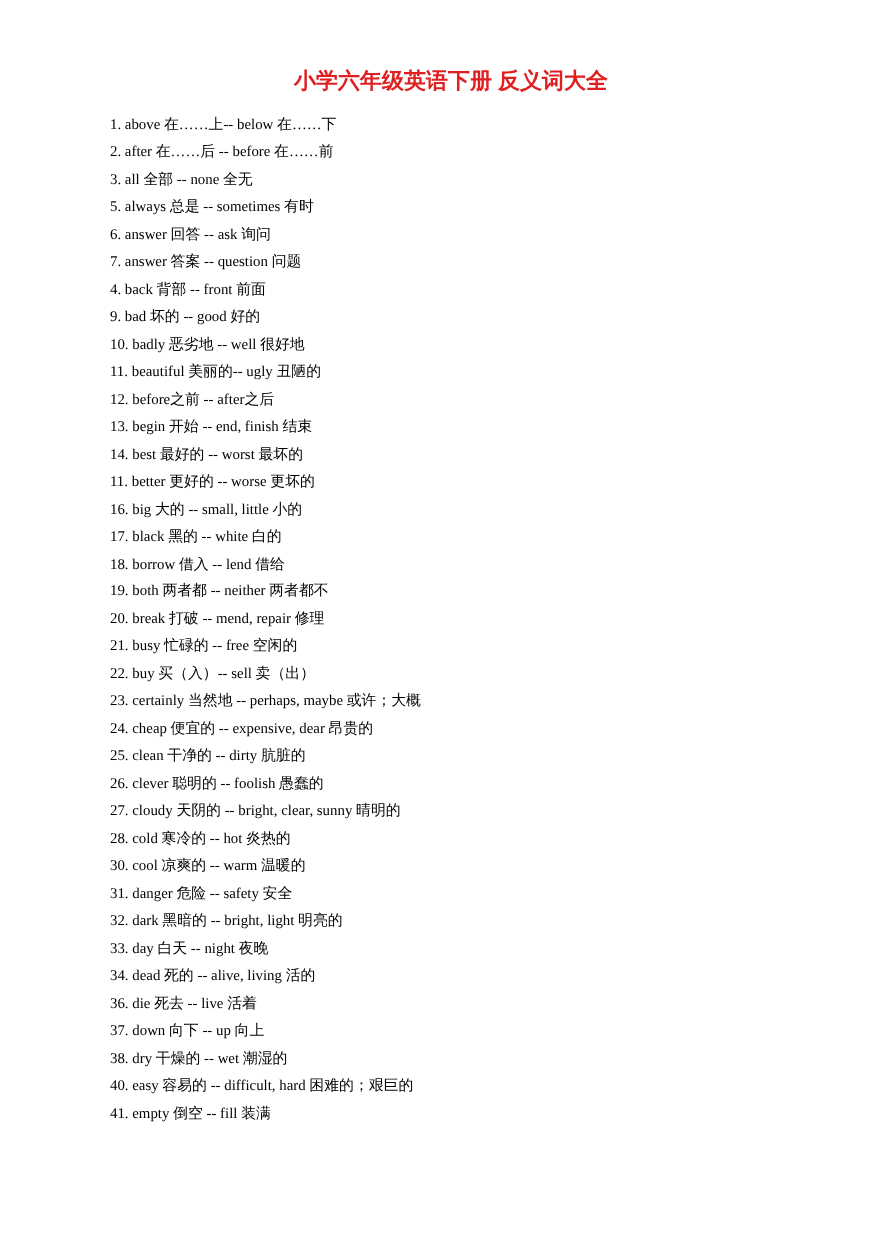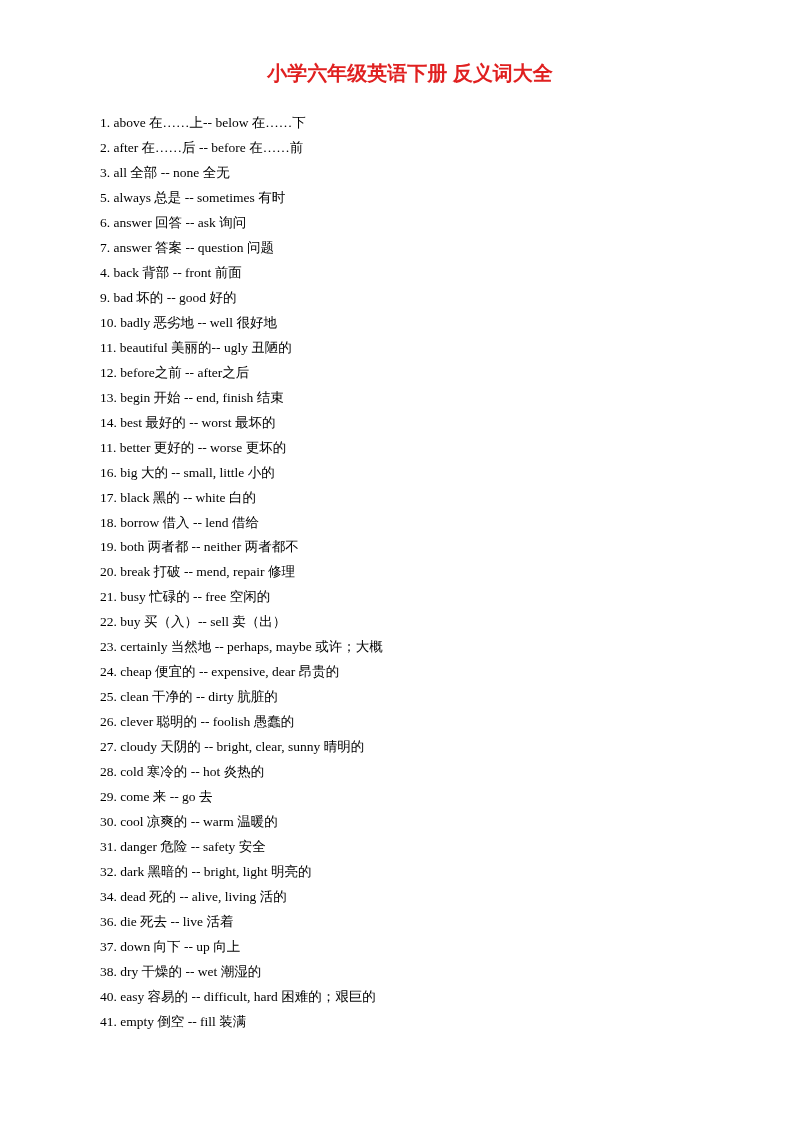--- a/index.html
+++ b/index.html
@@ -14,21 +14,21 @@
       color: #000000;
       width: 800px;
       min-height: 1132px;
       padding: 60px 80px 60px 100px;
     }
     .page-title {
       text-align: center;
       color: #e02020;
       font-size: 20px;
       font-weight: bold;
-      margin-bottom: 24px;
+      margin-bottom: 14px;
       font-family: "SimHei", "黑体", sans-serif;
     }
     .word-list {
       list-style: none;
       padding: 0;
     }
     .word-list li {
       line-height: 1.85;
       font-size: 13.5px;
       color: #000000;
@@ -60,23 +60,23 @@
     <li>19. both 两者都 -- neither 两者都不</li>
     <li>20. break 打破 -- mend, repair 修理</li>
     <li>21. busy 忙碌的 -- free 空闲的</li>
     <li>22. buy 买（入）-- sell 卖（出）</li>
     <li>23. certainly 当然地 -- perhaps, maybe 或许；大概</li>
     <li>24. cheap 便宜的 -- expensive, dear 昂贵的</li>
     <li>25. clean 干净的 -- dirty 肮脏的</li>
     <li>26. clever 聪明的 -- foolish 愚蠢的</li>
     <li>27. cloudy 天阴的 -- bright, clear, sunny 晴明的</li>
     <li>28. cold 寒冷的 -- hot 炎热的</li>
-    <li>29. come 来 -- go 去</li>
     <li>30. cool 凉爽的 -- warm 温暖的</li>
     <li>31. danger 危险 -- safety 安全</li>
     <li>32. dark 黑暗的 -- bright, light 明亮的</li>
+    <li>33. day 白天 -- night 夜晚</li>
     <li>34. dead 死的 -- alive, living 活的</li>
     <li>36. die 死去 -- live 活着</li>
     <li>37. down 向下 -- up 向上</li>
     <li>38. dry 干燥的 -- wet 潮湿的</li>
     <li>40. easy 容易的 -- difficult, hard 困难的；艰巨的</li>
     <li>41. empty 倒空 -- fill 装满</li>
   </ol>
 
 </body></html>

